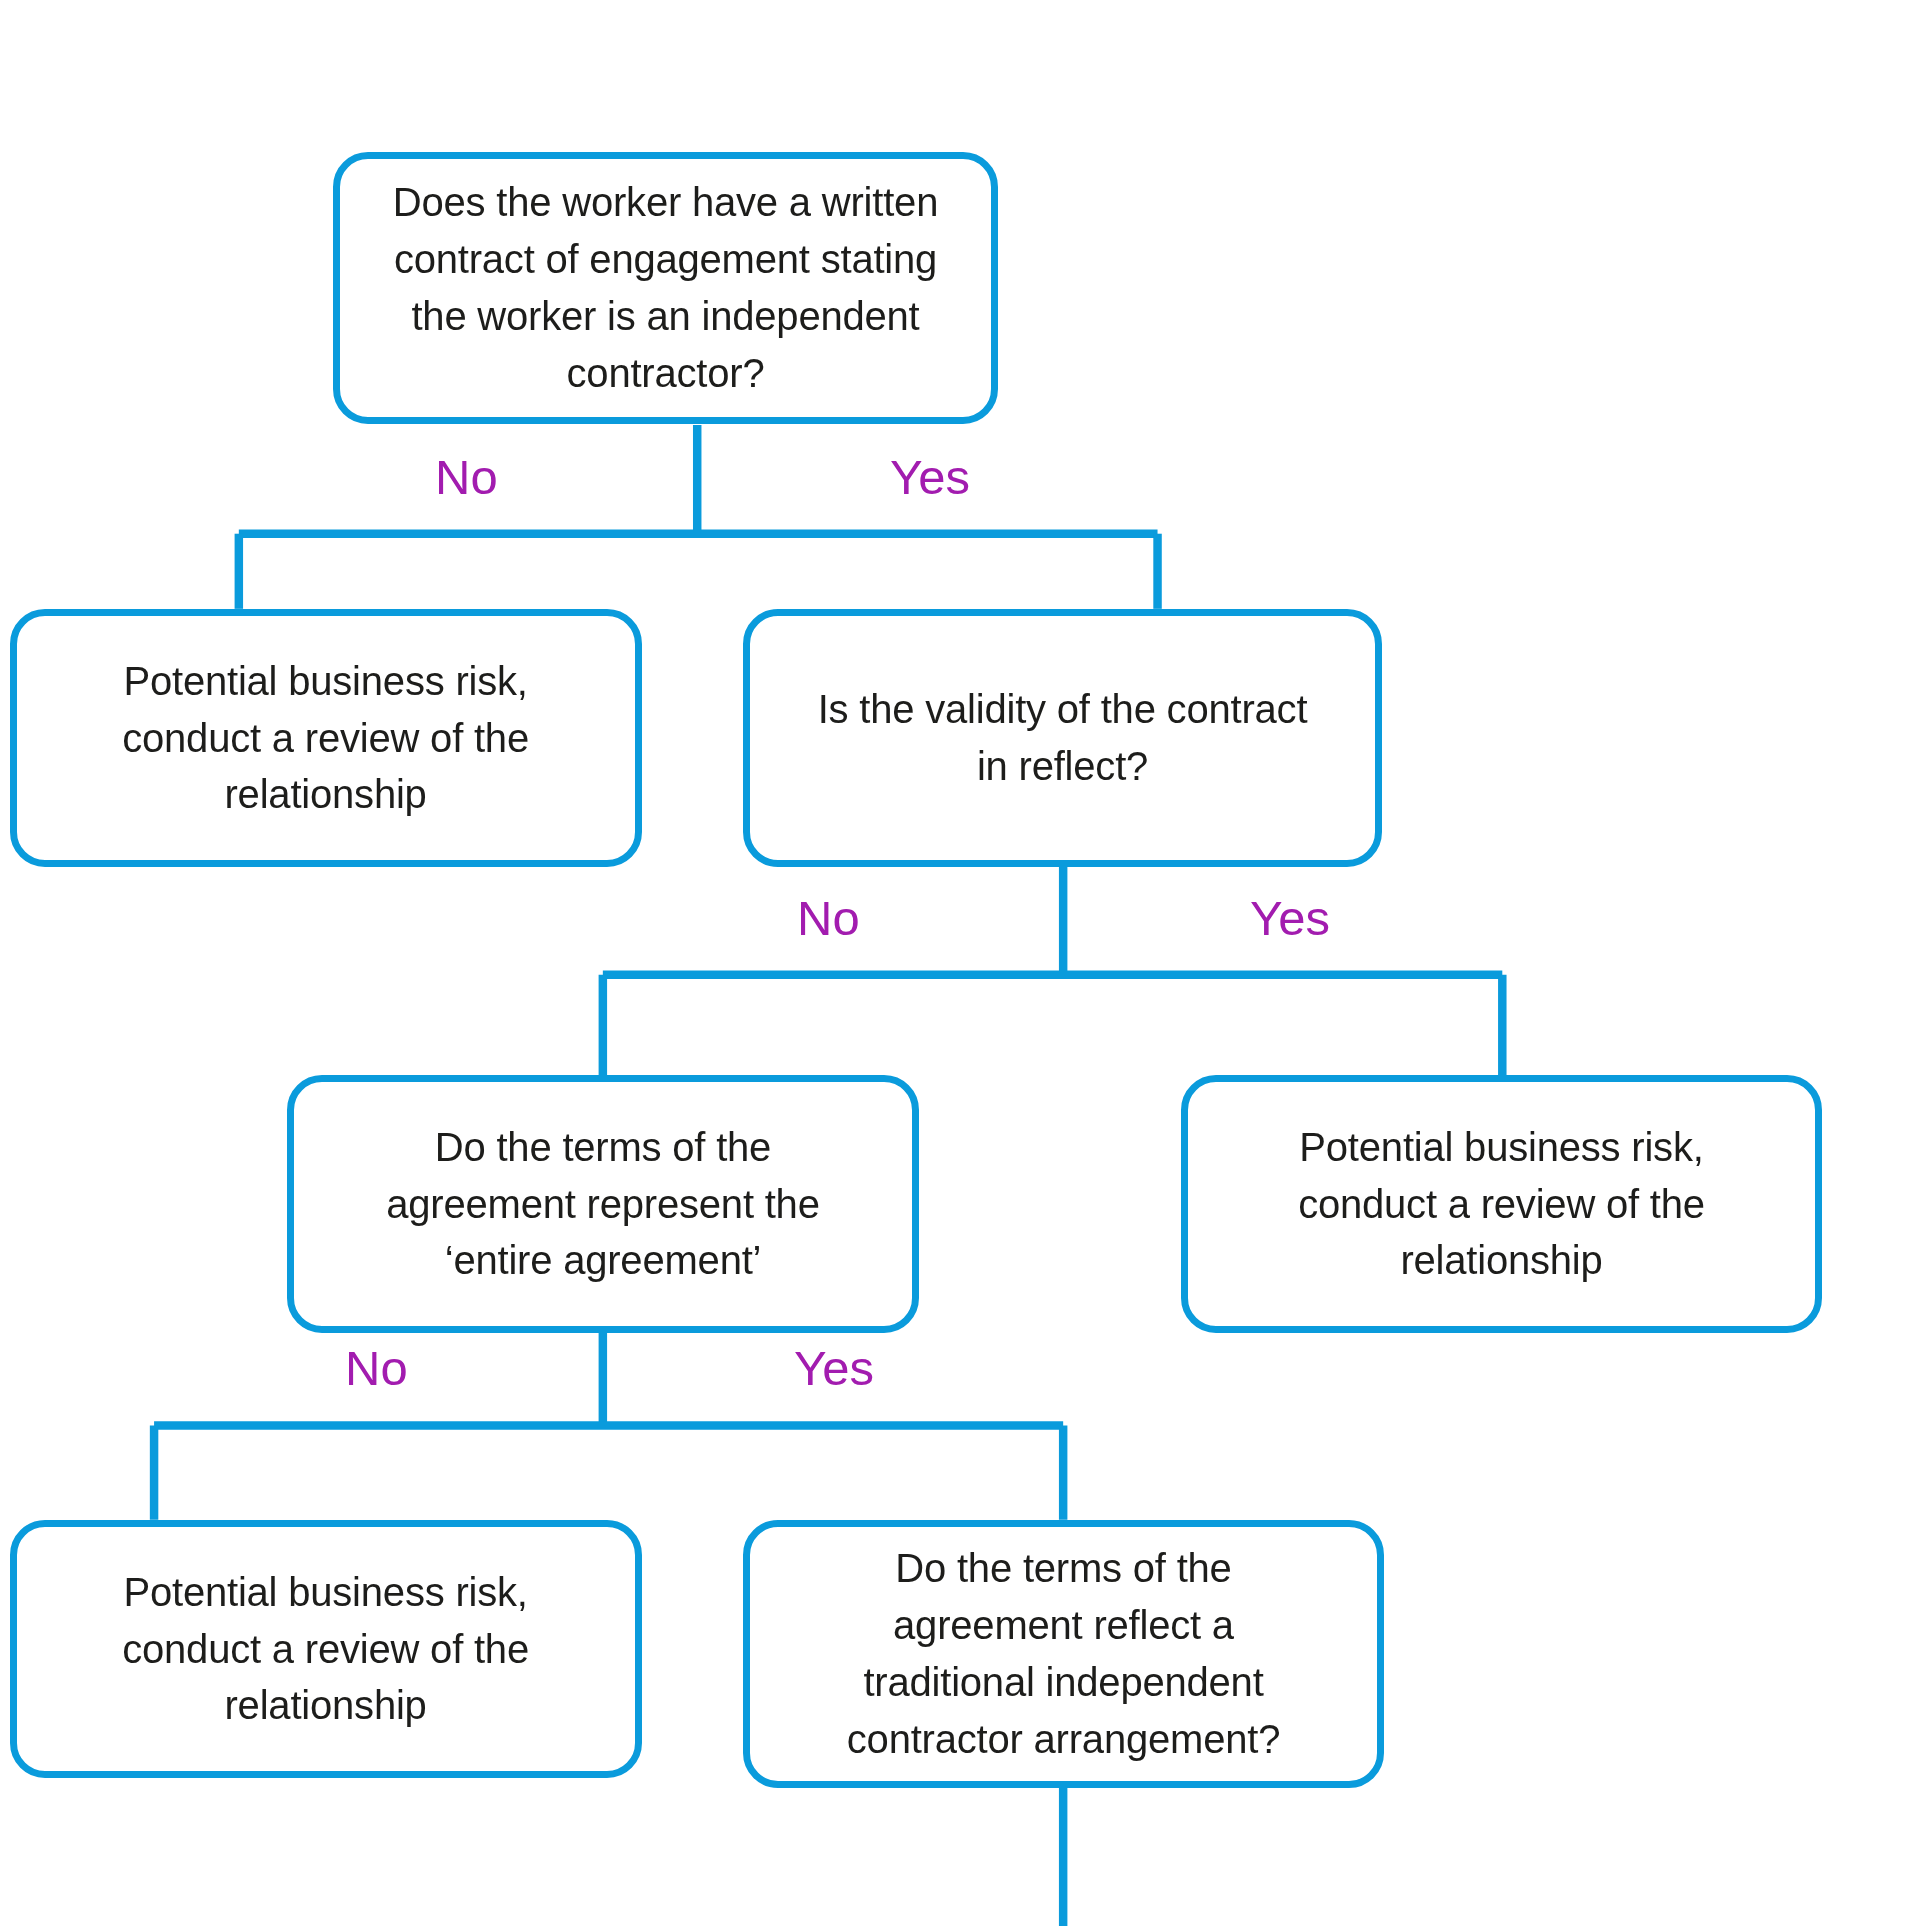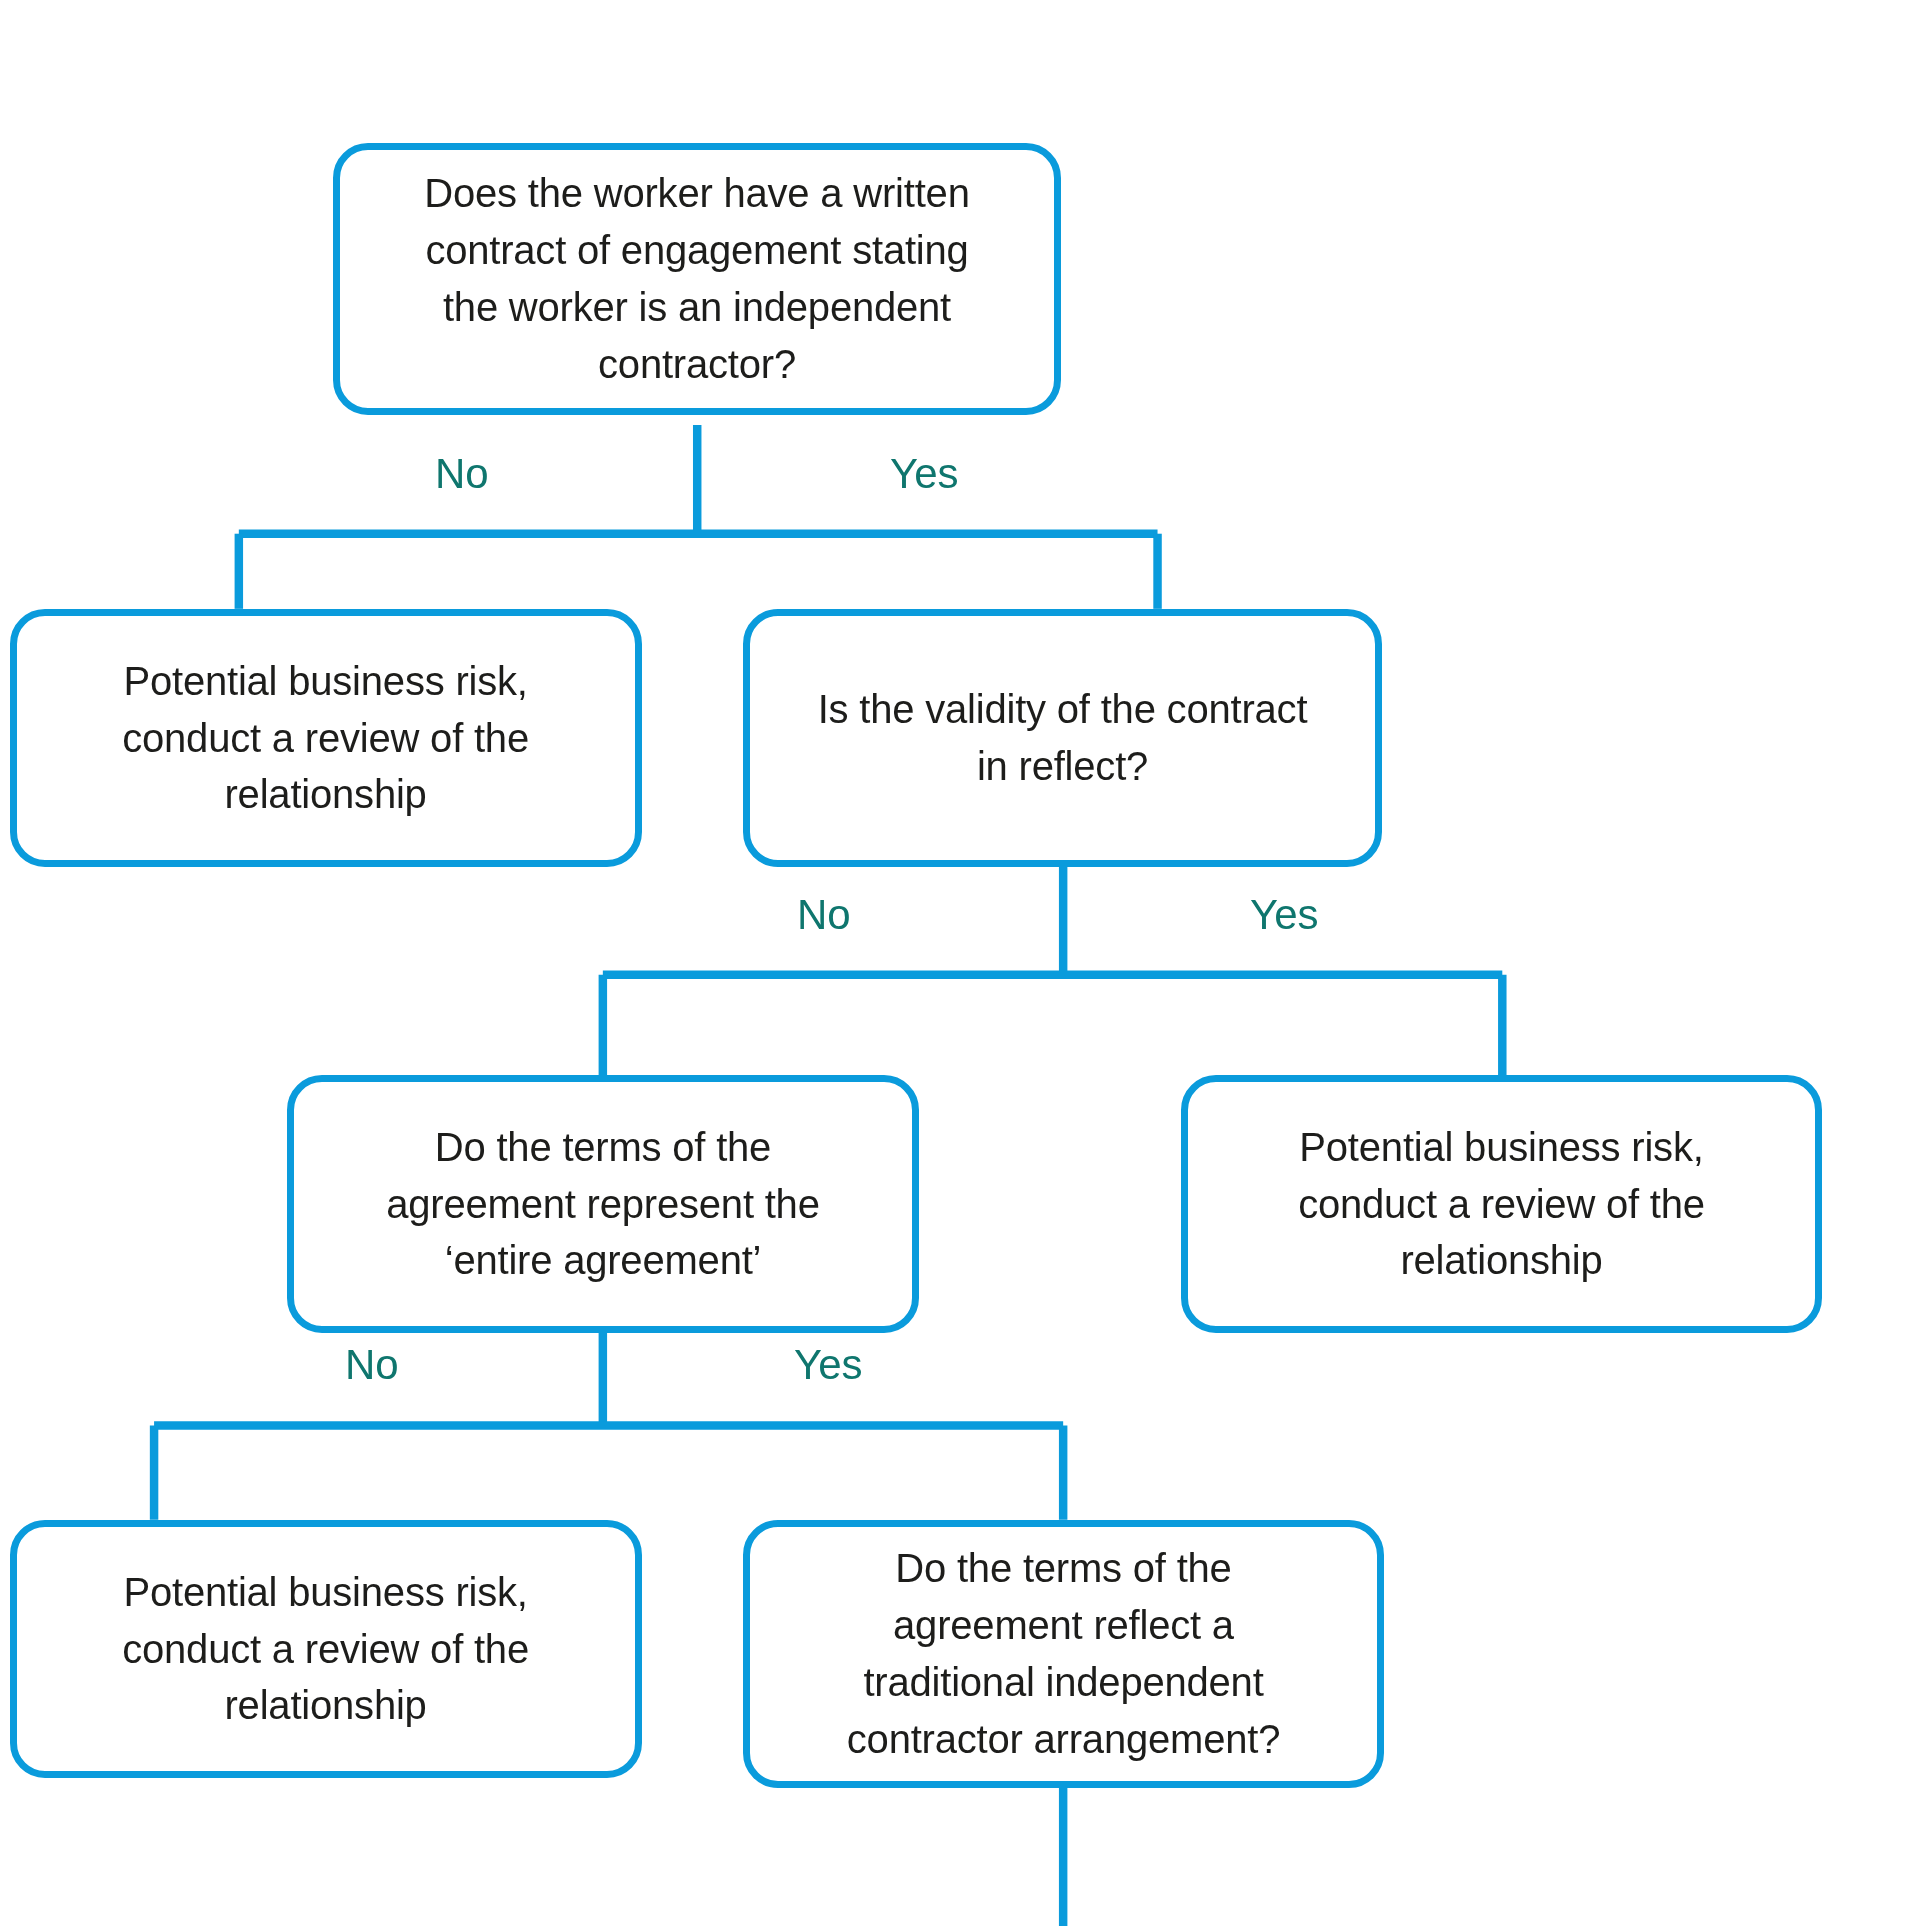--- a/index.html
+++ b/index.html
@@ -44,22 +44,22 @@
     text-align: center;
     color: #1d1d1b;
     font-size: 40px;
     line-height: 1.42;
     letter-spacing: -0.2px;
     white-space: pre-line;
     font-weight: 400;
   }
   .edge-label {
     position: absolute;
-    color: #0f766e;
-    font-size: 42px;
+    color: #a21caf;
+    font-size: 49px;
     line-height: 1;
     letter-spacing: 0px;
     z-index: 4;
     white-space: nowrap;
     font-weight: 400;
   }
 </style>
 </head>
 <body>
 
@@ -82,21 +82,21 @@
       <path d="M 400,3700 L 2760,3700"></path>
       <path d="M 400,3700 L 400,3945"></path>
       <path d="M 2760,3700 L 2760,3945"></path>
 
       <path d="M 2760,4640 L 2760,6355"></path>
       <path d="M 2760,5485 L 3065,5485"></path>
       <path d="M 2760,6355 L 3065,6355"></path>
     </g>
   </svg>
 
-  <div class="node" style="left:333px; top:143px; width:728px; height:272px;">
+  <div class="node" style="left:333px; top:152px; width:665px; height:272px;">
     <span class="node-text">Does the worker have a written
 contract of engagement stating
 the worker is an independent
 contractor?</span>
   </div>
 
   <div class="node" style="left:9.6px; top:609px; width:632px; height:258px;">
     <span class="node-text">Potential business risk,
 conduct a review of the
 relationship</span>

